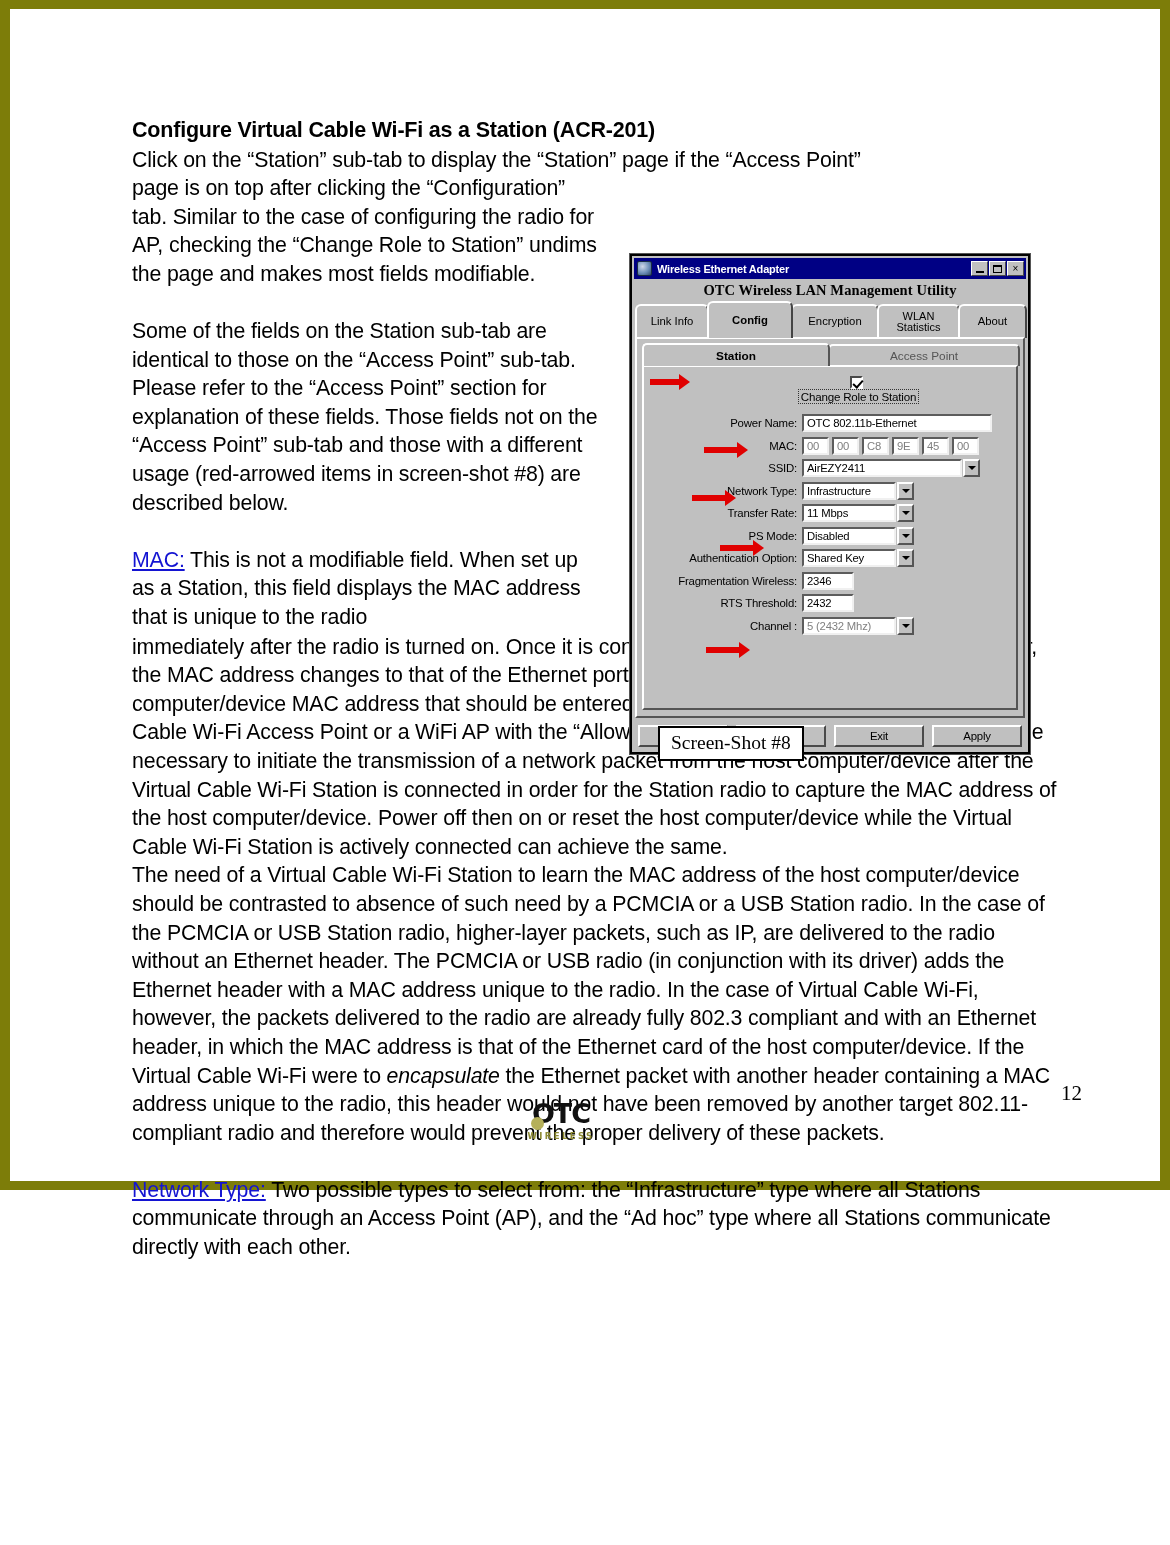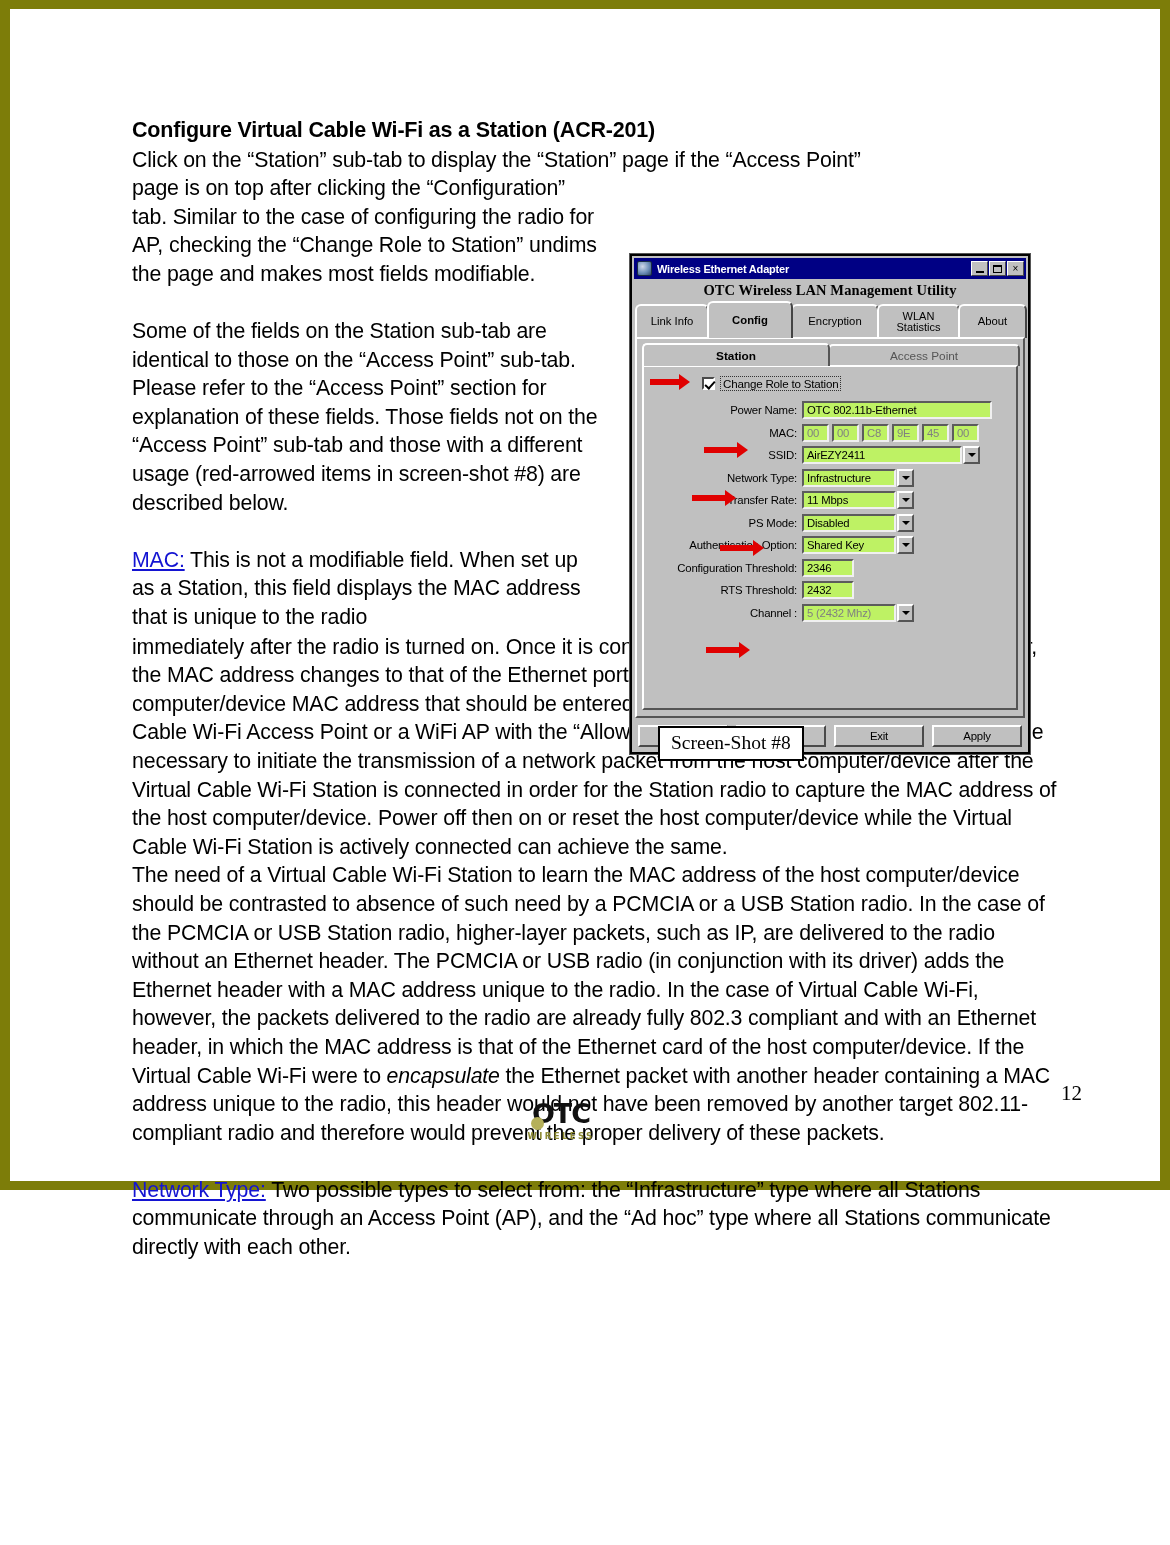--- a/index.html
+++ b/index.html
@@ -170,21 +170,21 @@
     border-top:2px solid #fff;
     border-left:2px solid #fff;
     border-right:2px solid #555;
     border-bottom:2px solid #555;
     background:#c0c0c0;
     padding: 6px 6px 9px 6px;
     height: 345px;
     position: relative;
   }
 
-  .chk-row { display:flex; align-items:center; margin: 3px 0 0 52px; }
+  .chk-row { display:flex; align-items:center; margin: 3px 0 0 52px; flex-direction: column; }
   .chkbox {
     width:13px; height:13px; background:#fff;
     border-top:2px solid #4a4a4a; border-left:2px solid #4a4a4a;
     border-right:2px solid #fff; border-bottom:2px solid #fff;
     position:relative; flex:0 0 auto;
   }
   .chkbox::after{
     content:""; position:absolute; left:3px; top:0px;
     width:4px; height:8px; border:solid #000; border-width:0 2px 2px 0;
     transform: rotate(42deg);
@@ -197,21 +197,21 @@
 
   .frm { margin-top: 10px; }
   .frow { display:flex; align-items:center; margin-bottom: 4.5px; }
   .flabel {
     font-size: 11.4px; color:#000; text-align:right;
     width: 152px; padding-right:5px; flex:0 0 auto;
     letter-spacing:-0.2px;
   }
   .fctl { flex: 0 0 auto; }
   .inp {
-    background:#bef264; color:#000;
+    background:#ffffff; color:#000;
     border-top:2px solid #5c5c5c; border-left:2px solid #5c5c5c;
     border-right:2px solid #f0f0f0; border-bottom:2px solid #f0f0f0;
     font-size:11.3px; padding:1px 3px; height:18px;
     display:flex; align-items:center;
     letter-spacing:-0.2px;
   }
   .inp.w-dev  { width:190px; }
   .inp.w-ssid { width:160px; }
   .inp.w-sel  { width:80px; }
   .inp.w-num  { width:52px; }
@@ -463,21 +463,21 @@
                   <span class="flabel">Authentication Option:</span>
                   <span class="fctl combo">
                     <span class="inp w-sel" style="width:94px;">Shared Key</span>
                     <span class="arrow">
                         <i></i>
                       </span>
                   </span>
                 </div>
 
                 <div class="frow">
-                  <span class="flabel">Configuration Threshold:</span>
+                  <span class="flabel">Fragmentation Wireless:</span>
                   <span class="fctl inp w-num">2346</span>
                 </div>
 
                 <div class="frow">
                   <span class="flabel">RTS Threshold:</span>
                   <span class="fctl inp w-num">2432</span>
                 </div>
 
                 <div class="frow">
                   <span class="flabel">Channel :</span>

